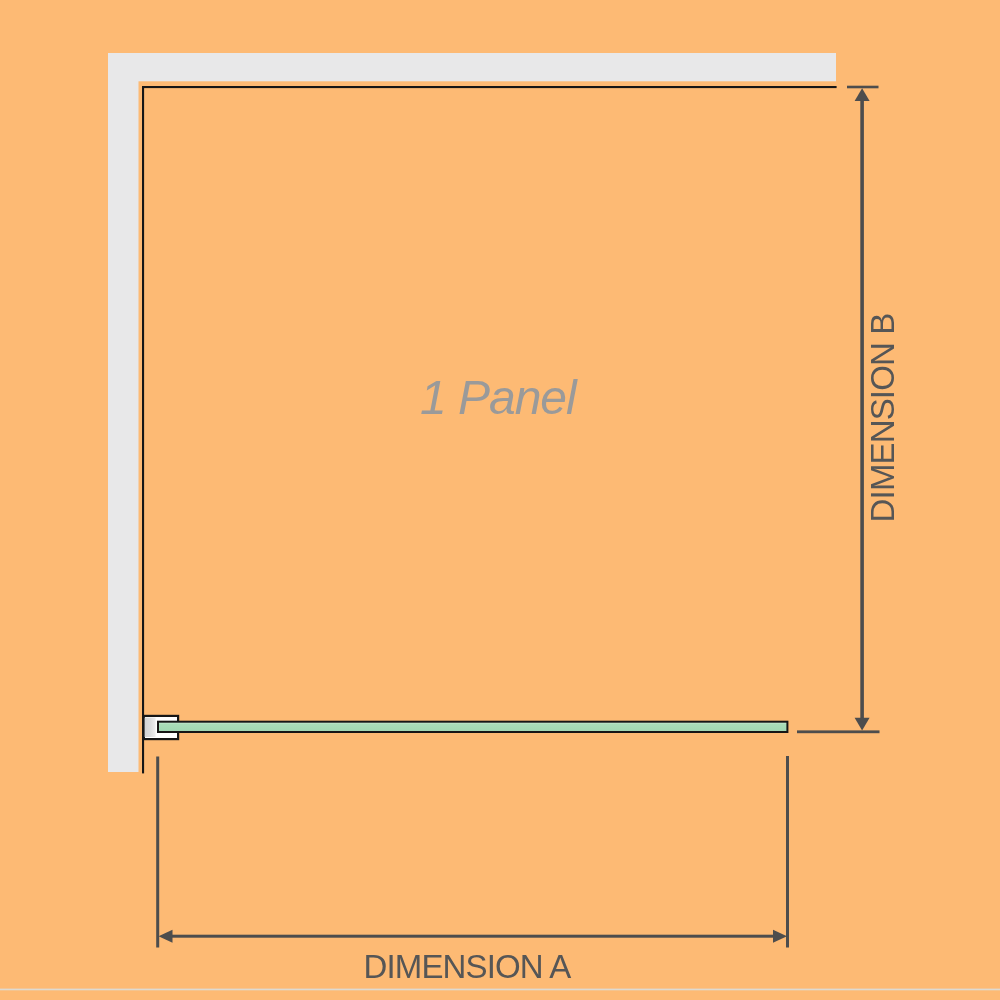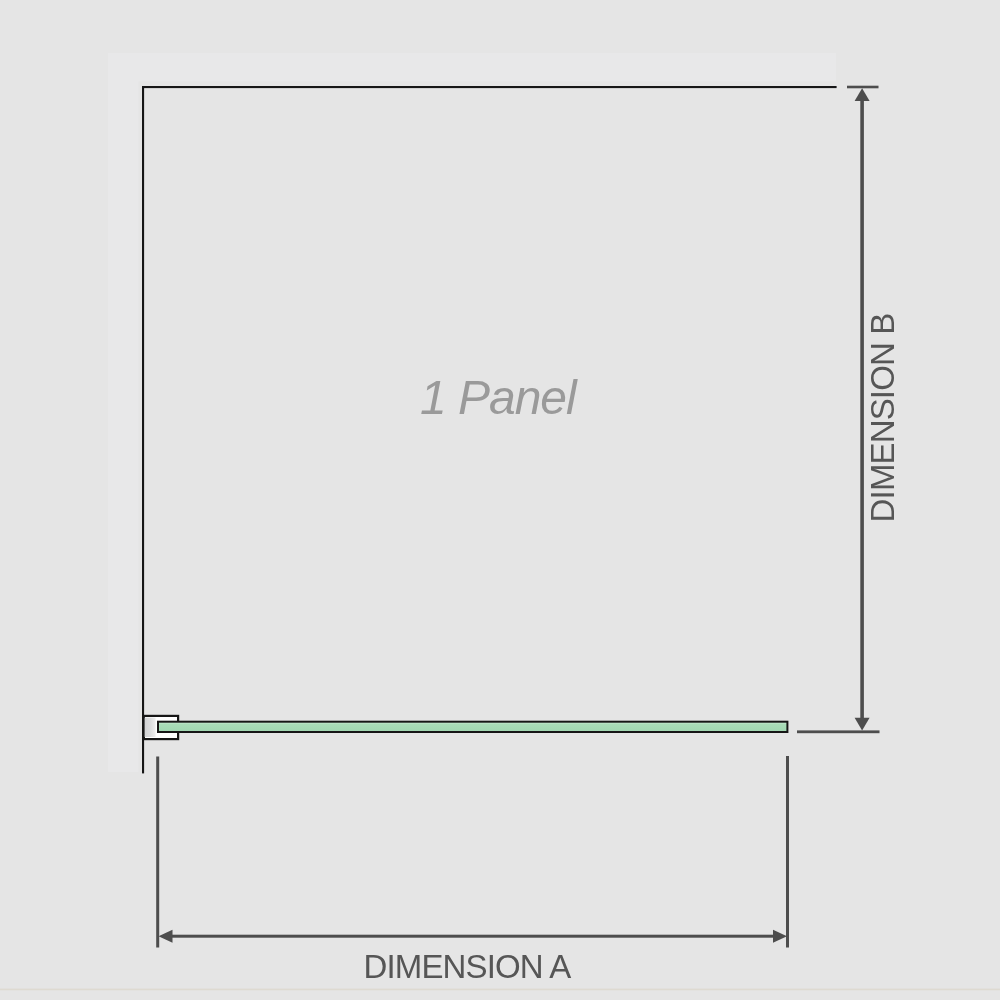--- a/index.html
+++ b/index.html
@@ -1,16 +1,16 @@
 <!DOCTYPE html>
 <html><head>
 <meta charset="utf-8">
 <style>
   html,body{margin:0;padding:0;background:#ffffff;}
-  #stage{position:relative;width:1000px;height:1000px;background:#e5e5e5;overflow:hidden;
+  #stage{position:relative;width:1000px;height:1000px;background:#fdba74;overflow:hidden;
          font-family:"Liberation Sans", sans-serif;}
   svg{position:absolute;left:0;top:0;}
 </style>
 </head>
 <body>
 <div id="stage">
 <svg width="1000" height="1000" viewBox="0 0 1000 1000">
   <defs>
     <linearGradient id="glassg" x1="0" y1="0" x2="0" y2="1">
       <stop offset="0" stop-color="#d9efdf"></stop>

